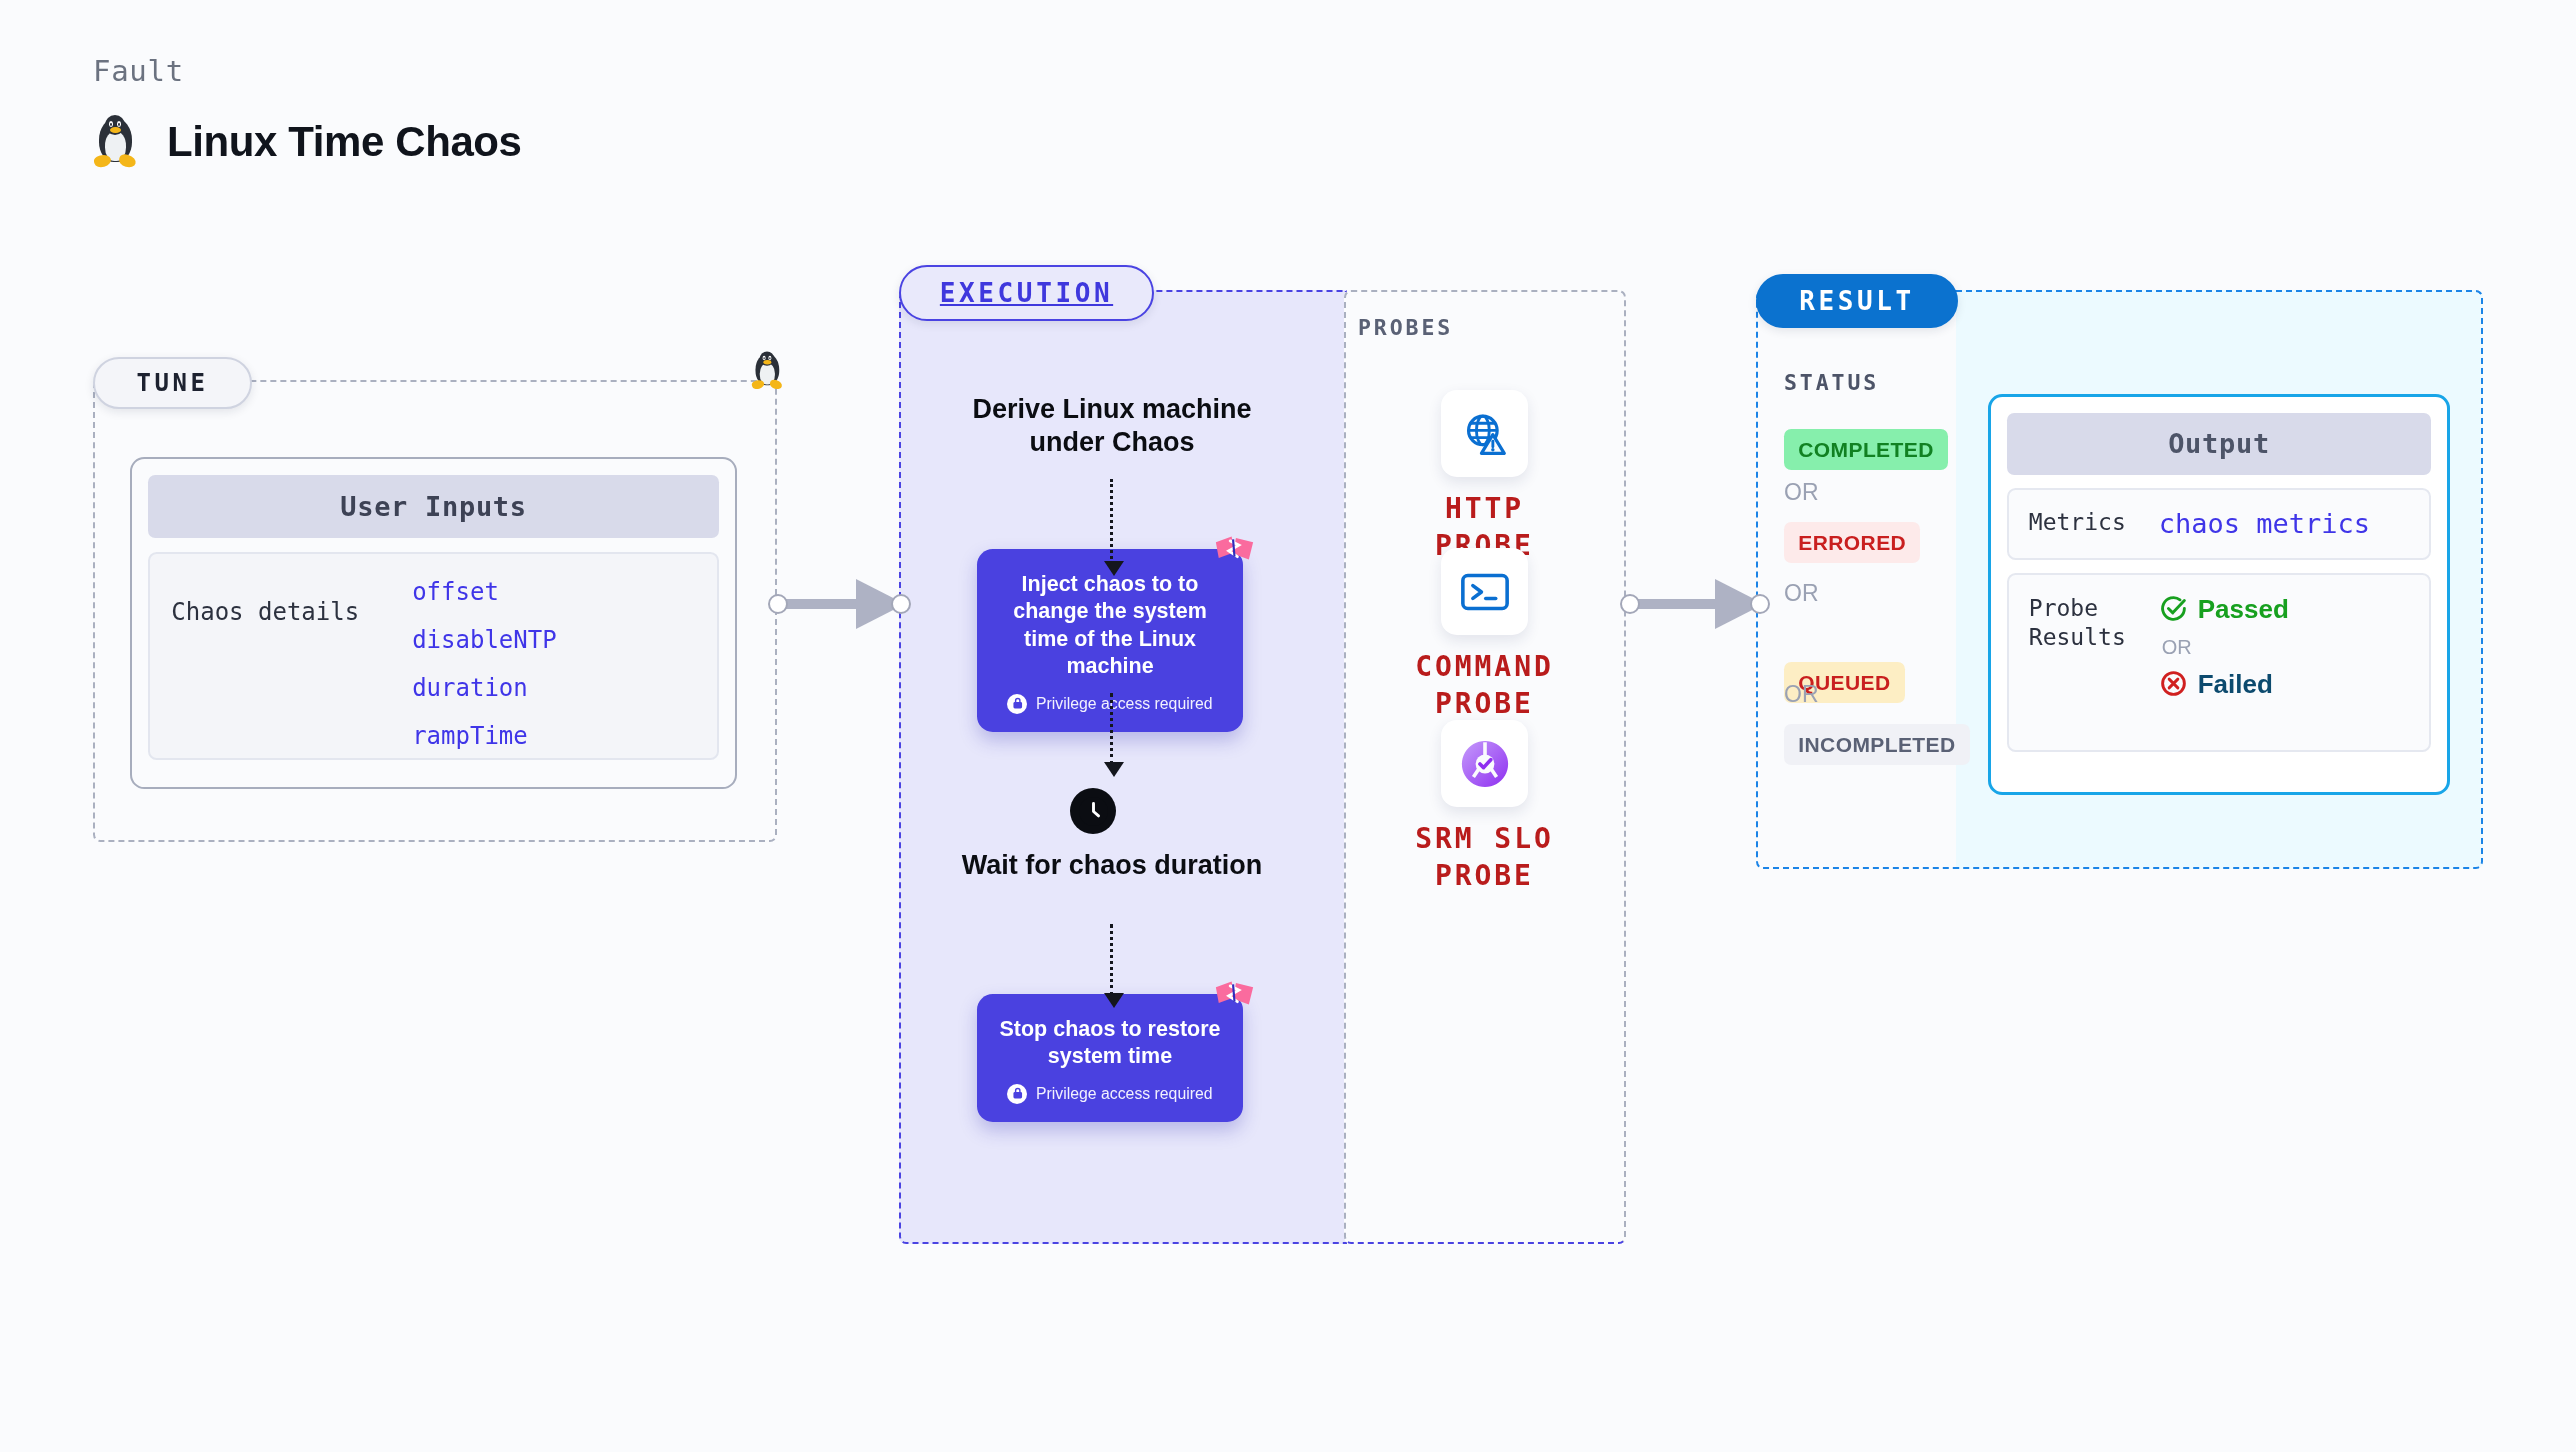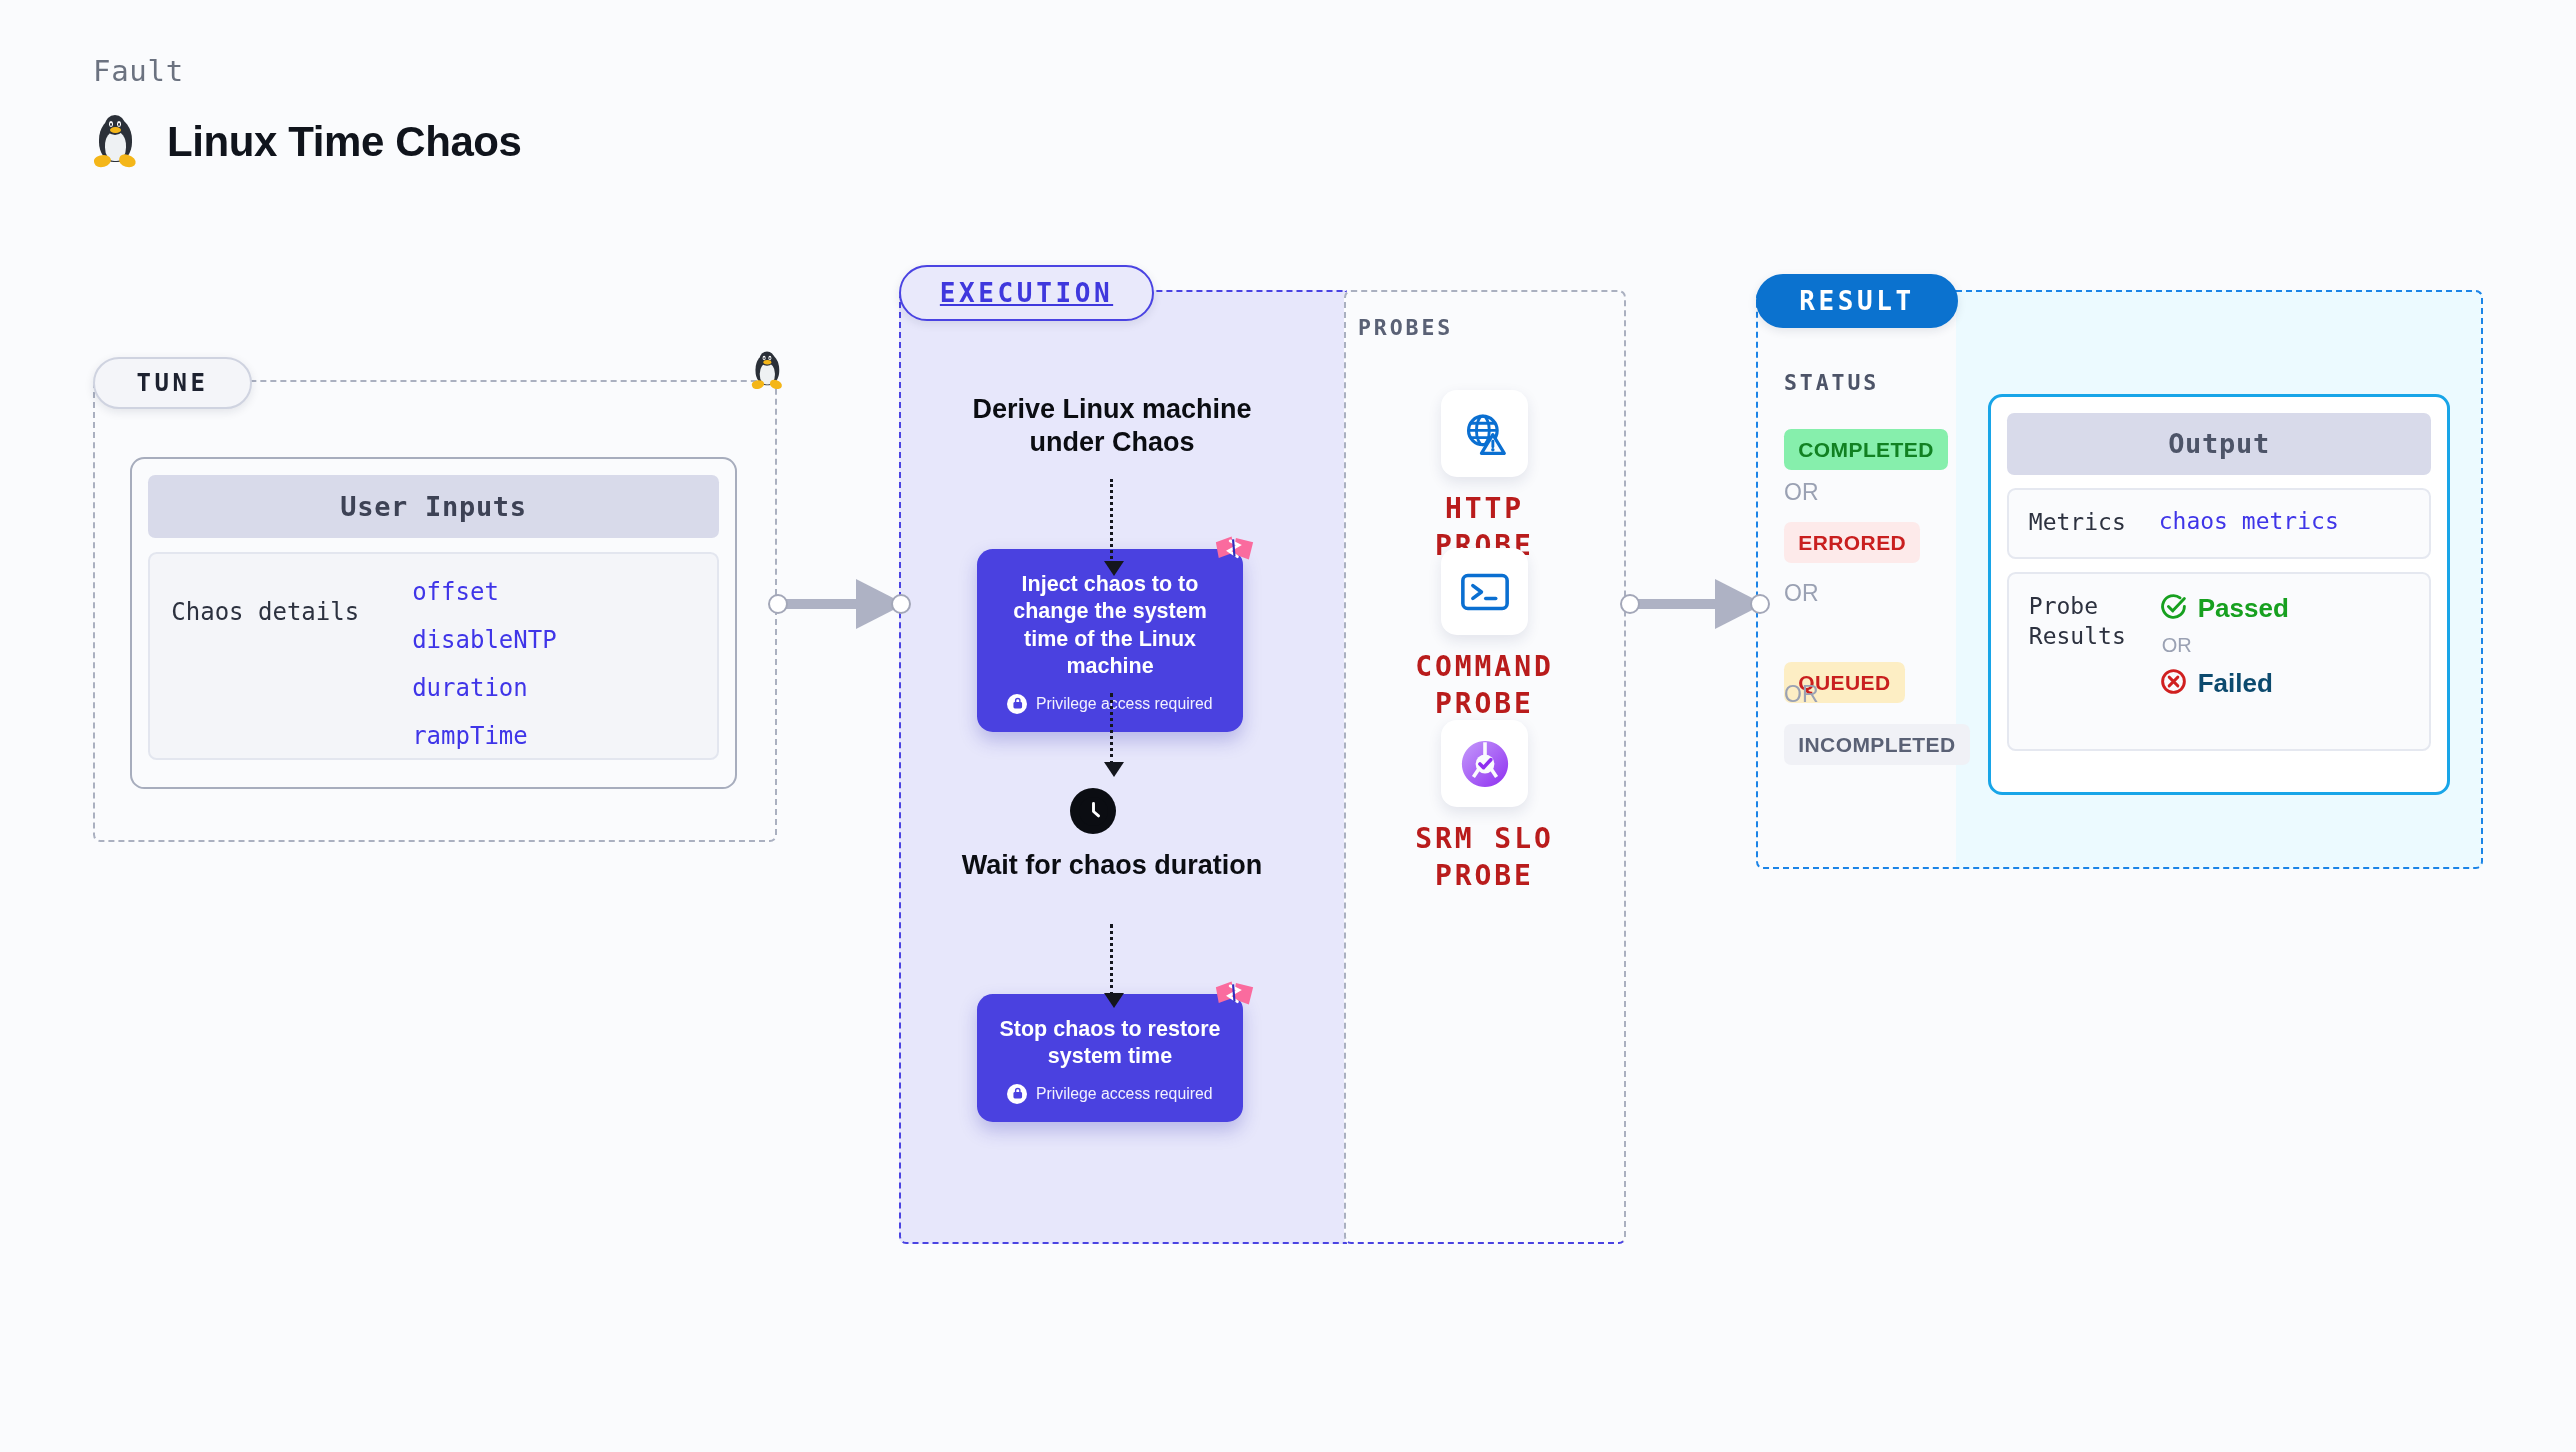--- a/index.html
+++ b/index.html
@@ -287,21 +287,21 @@
     margin-top: 13px; background: #fafbfd;
     border: 2.1px solid #e5e8f0; border-radius: 8.6px;
     display: flex; align-items: flex-start; gap: 33px; padding: 18.6px 20px;
   }
   .output-row .rk {
     font-family: "DejaVu Sans Mono", monospace;
     font-size: 23px; color: #2c313f; line-height: 1.3; white-space: pre-line;
   }
   .output-row .rv-metrics {
     font-family: "DejaVu Sans Mono", monospace;
-    font-size: 23px; color: #3f35e8;
+    font-size: 27px; color: #3f35e8;
   }
   #probe-results-row { height: 179px; }
   .result-line { display: flex; align-items: center; gap: 10px; }
   .result-line .txt {
     font-family: "Liberation Sans", sans-serif;
     font-weight: 700; font-size: 26px;
   }
   .txt.pass { color: #17a01f; }
   .txt.fail { color: #0c4a6e; }
   .or-small {

